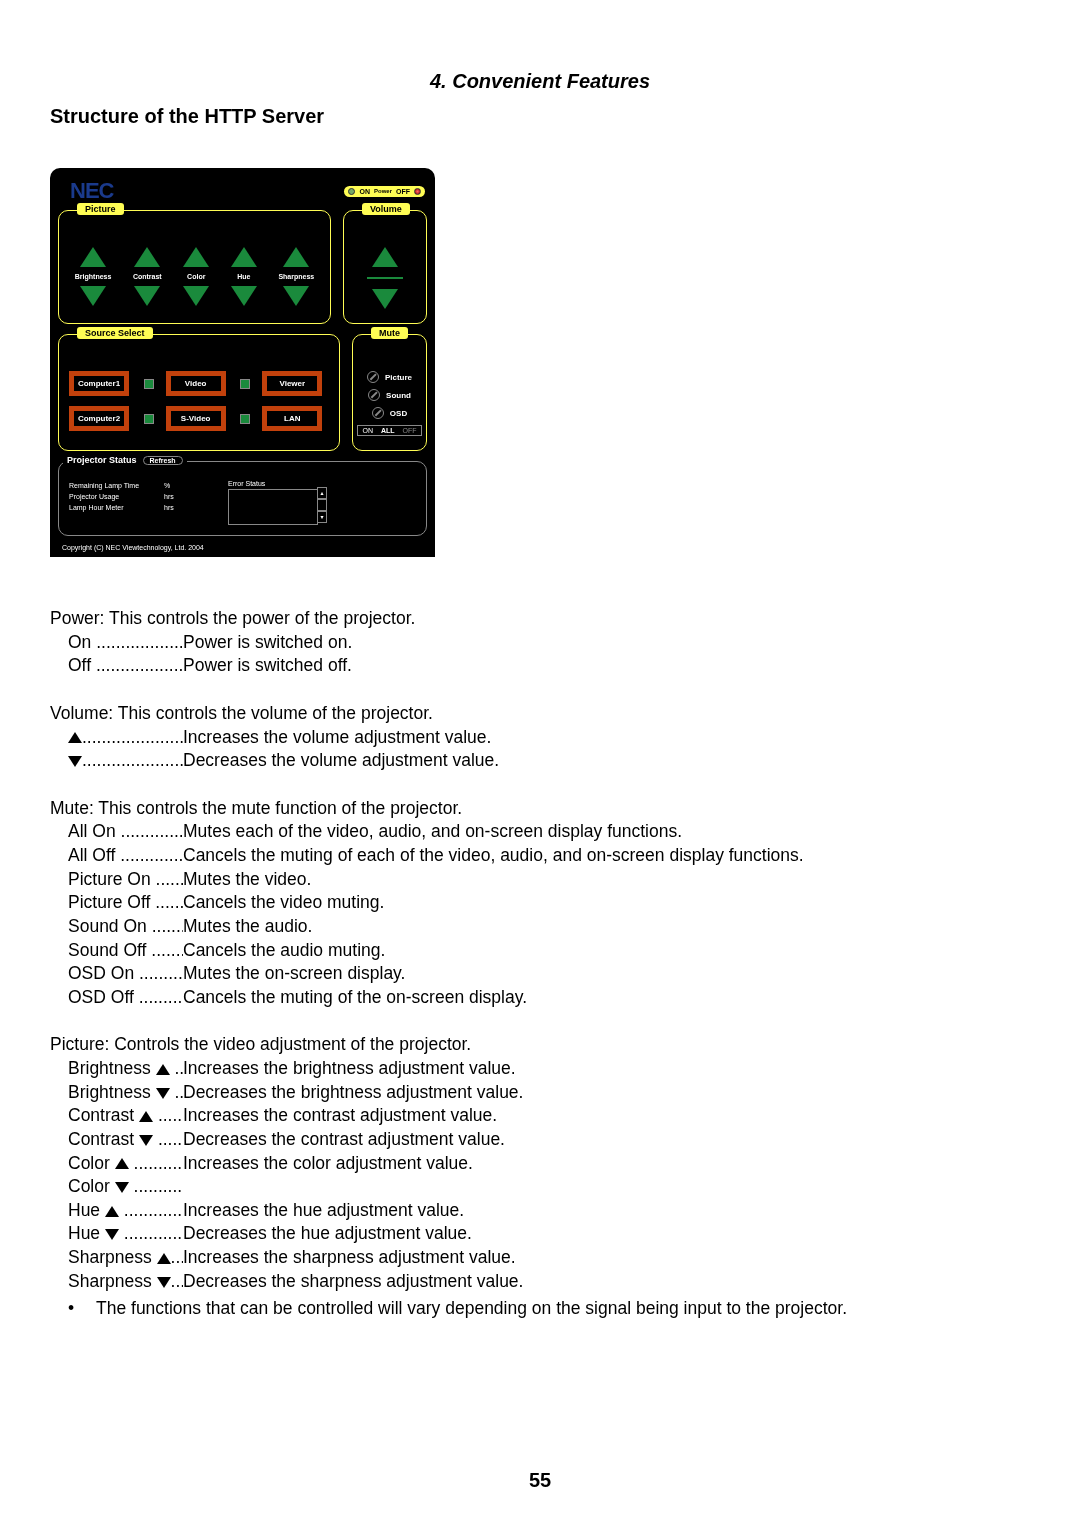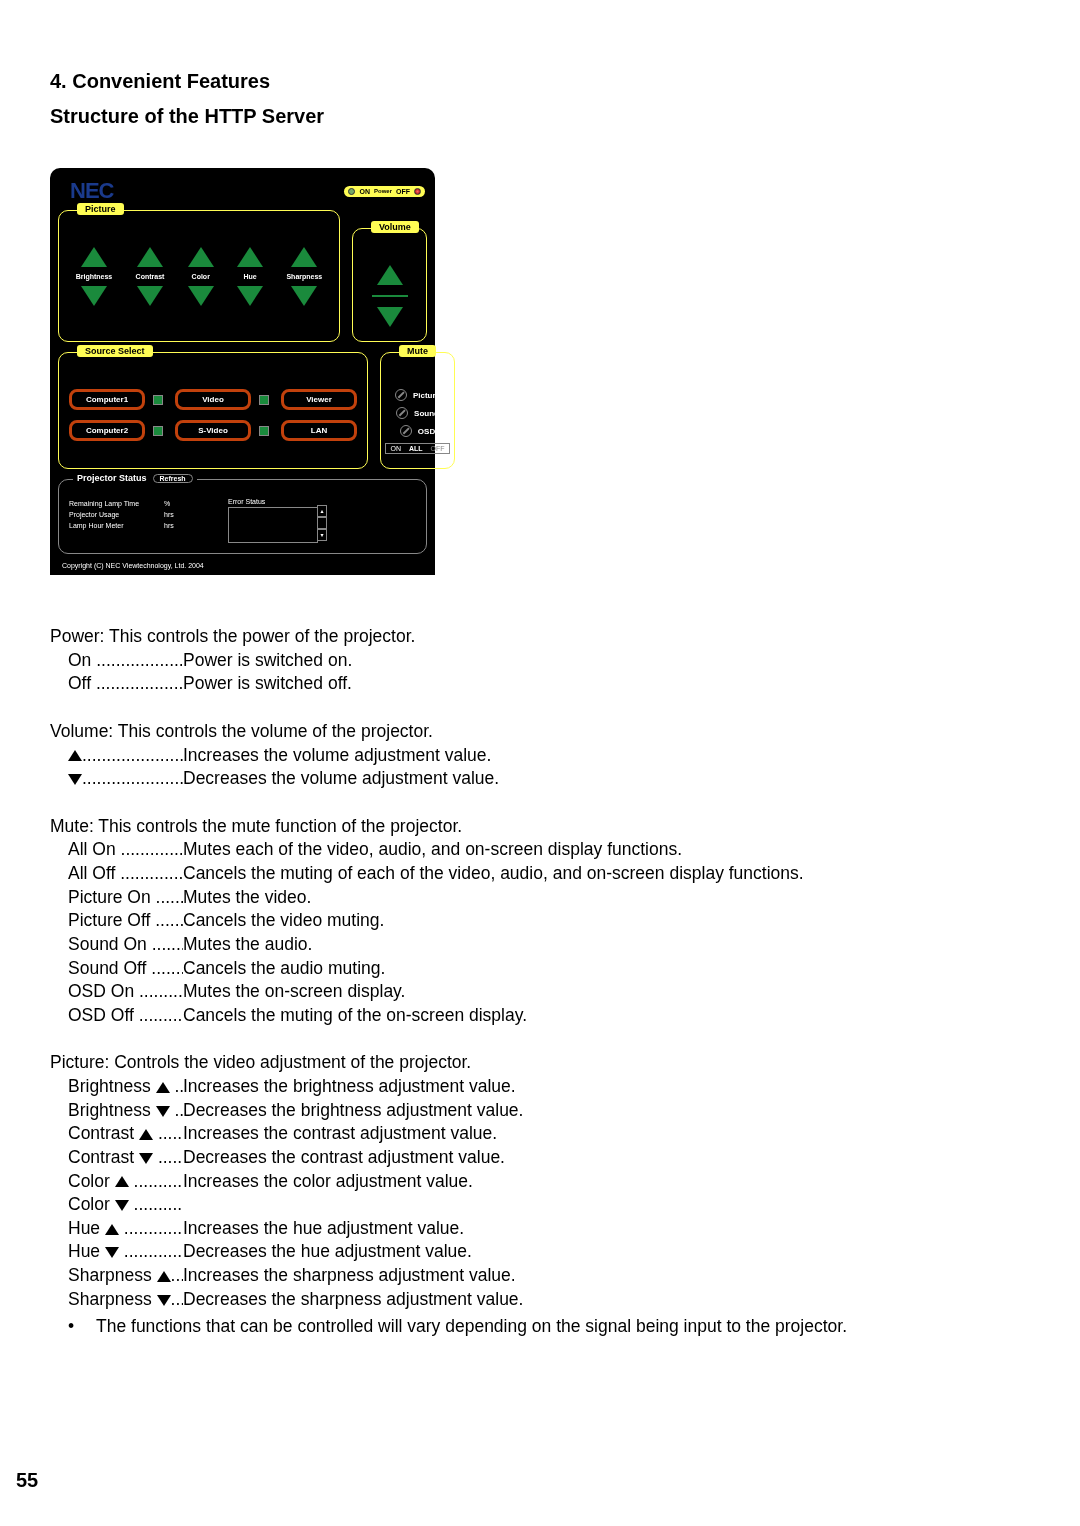--- a/index.html
+++ b/index.html
@@ -8,24 +8,25 @@
     font-family: Arial, Helvetica, sans-serif;
     width: 1080px;
     height: 1526px;
     position: relative;
     color: #000;
   }
   .page {
     padding: 70px 50px 40px 50px;
   }
   .header-right {
-    text-align: left;
+    text-align: center;
     font-weight: bold;
     font-size: 20px;
     margin-bottom: 12px;
+    font-style: italic;
   }
   .section-title {
     font-weight: bold;
     font-size: 20px;
     margin-bottom: 40px;
   }
   
   .ui-panel {
     width: 385px;
     background: #000;
@@ -93,42 +94,42 @@
   }
   .adj {
     display:flex; flex-direction:column; align-items:center; gap:6px;
     font-size:7px; font-weight:bold;
   }
   .tri-up, .tri-down {
     width:0; height:0; border-left:13px solid transparent; border-right:13px solid transparent;
   }
   .tri-up { border-bottom:20px solid #1a8a3c; }
   .tri-down { border-top:20px solid #1a8a3c; }
-  .vol-box { width:75px;margin-top:18px; }
+  .vol-box { width:84px; }
   .vol-adj { display:flex; flex-direction:column; align-items:center; gap:10px; }
   .vol-line { width:36px; height:2px; background:#1a8a3c; }
   .source-select { flex:1; }
   .src-grid { display:grid; grid-template-columns: auto 14px auto 14px auto; gap:10px 8px; align-items:center; }
-  .src-btn { border:3px solid #c2410c; border-radius:8px; padding:3px 0; font-size:8px; text-align:center; width:76px; font-weight:bold; }
+  .src-btn { border:5px solid #c2410c; border-radius:0; padding:3px 0; font-size:8px; text-align:center; width:60px; font-weight:bold; }
   .sq { width:10px; height:10px; background:#1a8a3c; border:1px solid #888; }
   .mute-box { width:75px; }
   .mute-rows { display:flex; flex-direction:column; gap:6px; align-items:center; }
   .mute-row { display:flex; align-items:center; gap:6px; font-size:8px; font-weight:bold; }
   .no-icon { width:12px; height:12px; border:1.5px solid #888; border-radius:50%; position:relative; }
   .no-icon::after { content:""; position:absolute; left:1px; top:4px; width:8px; height:1.5px; background:#888; transform:rotate(-45deg); }
   .all-row { border:1px solid #888; padding:1px 2px; display:flex; gap:4px; font-size:7px; align-items:center; }
   .all-row span { padding:0 2px; }
   .all-row .on { color:#fff; }
   .all-row .mid { color:#fff; font-weight:bold; }
   .all-row .off { color:#888; }
   .status-fieldset {
     border:1px solid #888; border-radius:10px; padding:18px 10px 10px 10px; position:relative; margin-bottom:6px;
   }
   .status-label {
-    position:absolute; top:-7px; left:14px; background:#000; padding:0 4px; font-weight:bold; font-size:9px; display:flex; align-items:center; gap:6px;
+    position:absolute; top:-7px; left:4px; background:#000; padding:0 4px; font-weight:bold; font-size:9px; display:flex; align-items:center; gap:6px;
   }
   .refresh-btn { border:1px solid #888; border-radius:8px; padding:0 6px; font-size:7px; }
   .status-body { display:flex; gap:40px; }
   .status-left { font-size:7px; line-height:1.6; }
   .status-left .lbl { display:inline-block; width:95px; }
   .status-left .unit { display:inline-block; width:24px; text-align:left; }
   .status-right { font-size:7px; flex:1; }
   .err-box { border:1px solid #888; width:90px; height:36px; margin-top:2px; display:inline-block; vertical-align:top;}
   .err-scroll { display:inline-flex; flex-direction:column; gap:0; vertical-align:top; margin-left:-1px;}
   .err-scroll div { width:10px; height:12px; border:1px solid #888; font-size:6px; text-align:center; line-height:10px; }
@@ -140,21 +141,21 @@
   .block { margin-bottom: 24px; }
   .indent-row { display:flex; padding-left:18px; }
   .indent-row .term { width:115px; white-space:nowrap; overflow:hidden; }
   .indent-row .desc { flex:1; }
   .indent-row-wide .term { width:115px; }
   .bullet-row { display:flex; padding-left:18px; padding-top:4px; }
   .bullet-row .bul { width:28px; }
   .tri-inline-up, .tri-inline-down { display:inline-block; width:0; height:0; border-left:7px solid transparent; border-right:7px solid transparent; vertical-align:middle; }
   .tri-inline-up { border-bottom:11px solid #000; }
   .tri-inline-down { border-top:11px solid #000; }
-  .page-num { position:absolute; bottom:34px; left:0; right:0; text-align:left; font-weight:bold; font-size:20px;margin-left:16px; }
+  .page-num { position:absolute; bottom:34px; left:0; right:0; text-align:center; font-weight:bold; font-size:20px; }
 </style>
 </head>
 <body>
 
 <div class="page">
   <div class="header-right">4. Convenient Features</div>
   <div class="section-title">Structure of the HTTP Server</div>
 
   <div class="ui-panel">
     <div class="ui-top">

